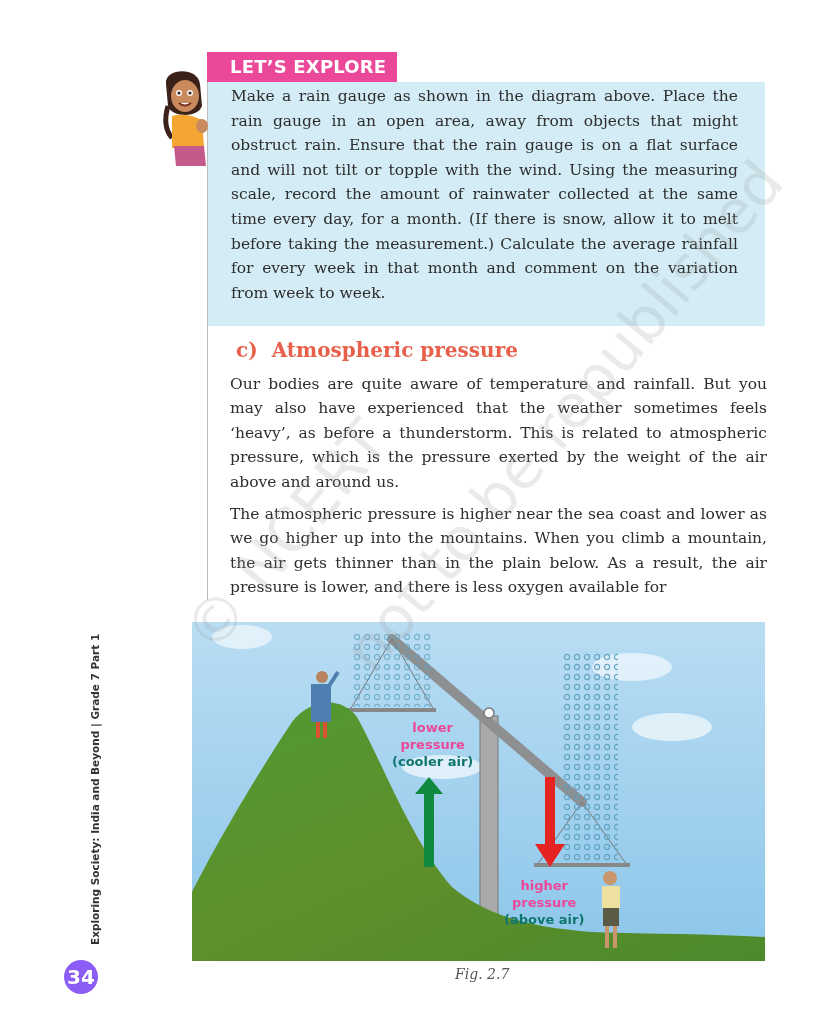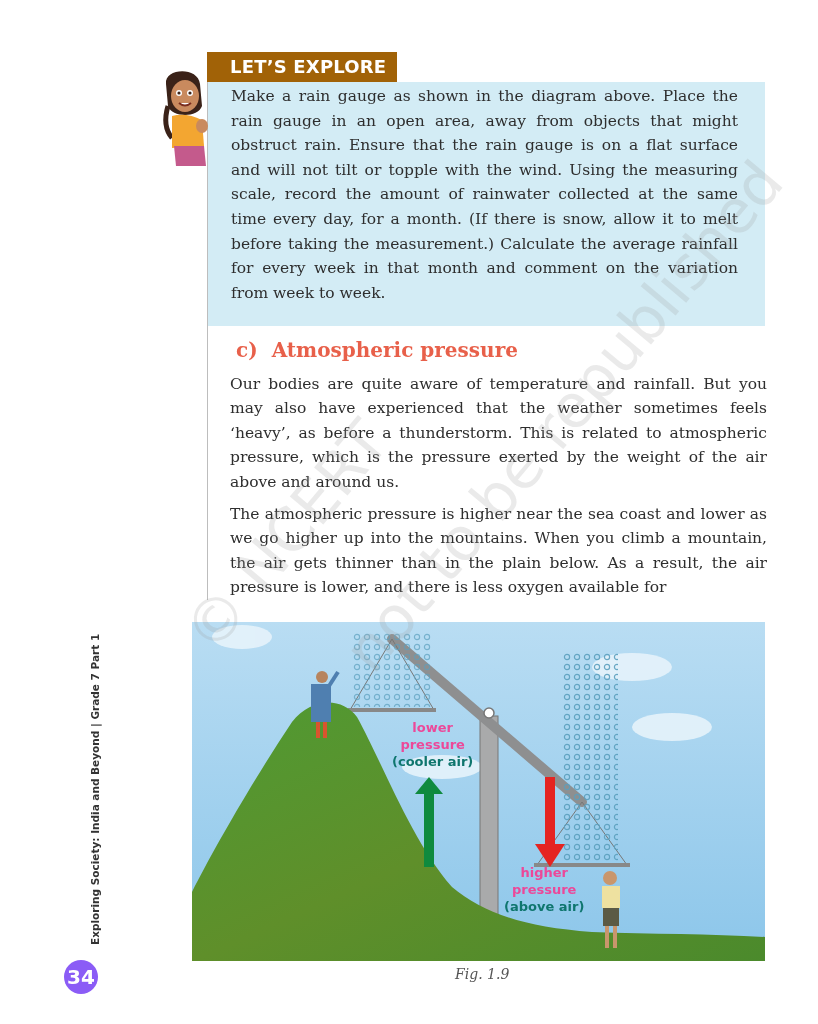--- a/index.html
+++ b/index.html
@@ -5,21 +5,21 @@
   html, body { margin: 0; padding: 0; }
   body {
     width: 818px; height: 1024px; background: #ffffff; position: relative; overflow: hidden;
     font-family: "DejaVu Serif", "Liberation Serif", serif; color: #2b2b2b;
   }
   .left-rule {
     position: absolute; left: 207px; top: 80px; width: 1px; height: 520px; background: #bdbdbd;
   }
   .explore-tab {
     position: absolute; left: 207px; top: 52px; width: 190px; height: 30px;
-    background: #a16207; color: #ffffff;
+    background: #ec4899; color: #ffffff;
     font-family: "DejaVu Sans", "Liberation Sans", sans-serif; font-weight: bold; font-size: 18px;
     line-height: 30px; padding-left: 23px; box-sizing: border-box; letter-spacing: 0.2px;
   }
   .explore-box {
     position: absolute; left: 208px; top: 82px; width: 557px; height: 244px;
     background: #d3ecf5; box-sizing: border-box; padding: 2px 0 0 23px;
   }
   .explore-text {
     width: 507px; font-size: 15.5px; line-height: 24.6px; text-align: justify; color: #2e2e2e;
   }
@@ -170,26 +170,26 @@
     <g>
       <rect x="353" y="155" width="10" height="70" fill="#e52421"></rect>
       <polygon points="343,222 373,222 358,245" fill="#e52421"></polygon>
     </g>
   </svg>
   <div class="fig-label" style="left:200px; top:97px;">
     <span class="blue">lower</span>
     <span class="blue">pressure</span>
     <span class="dark">(cooler air)</span>
   </div>
-  <div class="fig-label" style="left:312px; top:242px;">
+  <div class="fig-label" style="left:312px; top:255px;">
     <span class="blue">higher</span>
     <span class="blue">pressure</span>
     <span class="dark">(above air)</span>
   </div>
 </div>
 
-<div class="caption">Fig. 1.9</div>
+<div class="caption">Fig. 2.7</div>
 
 <div class="side-text">Exploring Society: India and Beyond | Grade 7 Part 1</div>
 <div class="page-num">34</div>
 
 <div class="watermark">© NCERT</div>
 <div class="watermark2">not to be republished</div>
 
 </body></html>

